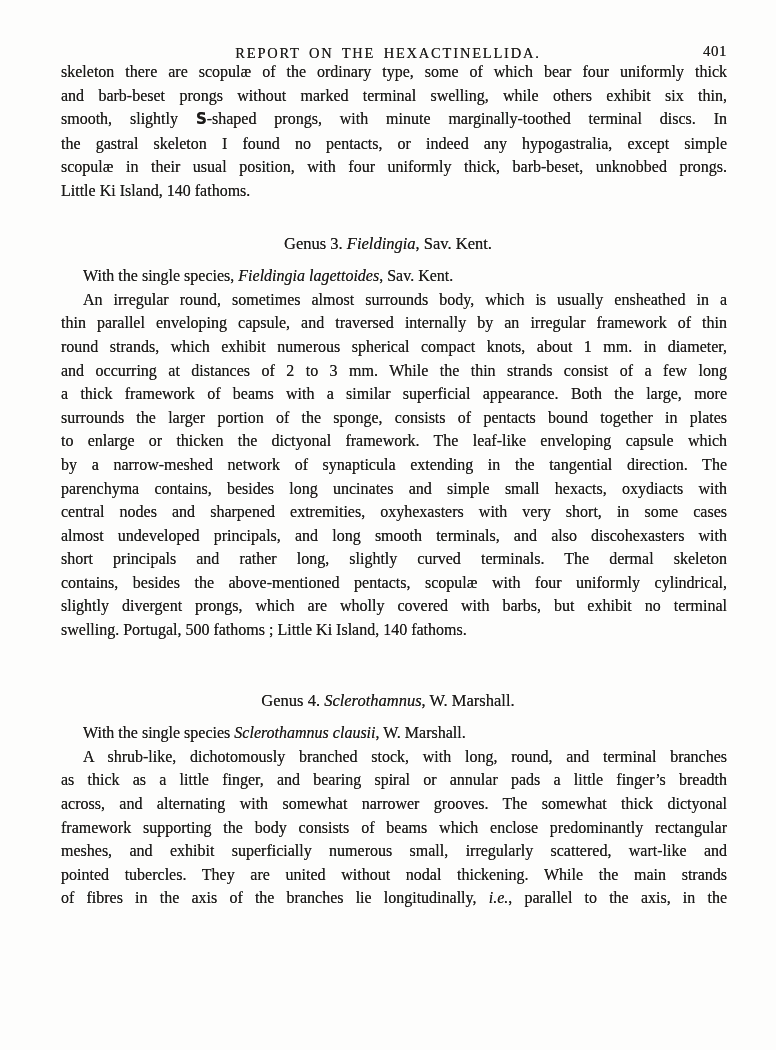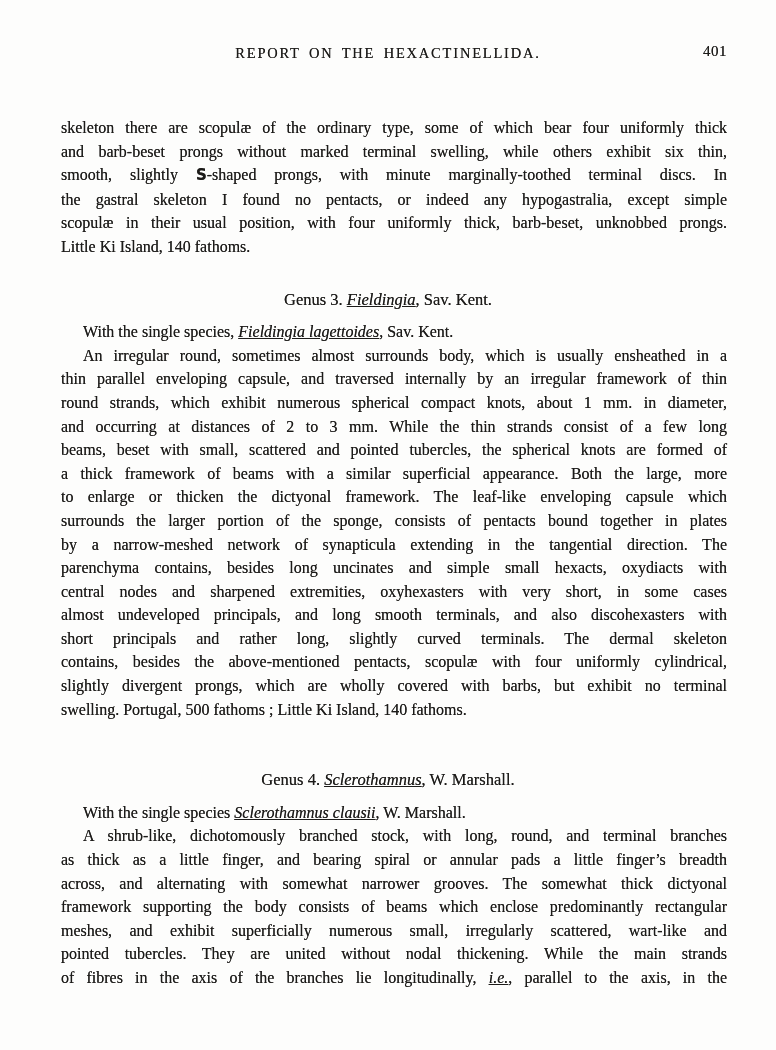--- a/index.html
+++ b/index.html
@@ -13,21 +13,21 @@
   .page {
     position: relative;
     width: 776px; height: 1050px;
     overflow: hidden;
     background: #fdfdfc;
     text-shadow: 0 0 0.45px rgba(20,18,16,0.75);
   }
   .running-header {
     position: relative;
     margin: 0 49px;
-    padding-top: 75px;
+    padding-top: 19px;
     height: 20px;
   }
   .running-title {
     position: absolute; left: 0; right: 0; top: 45px;
     text-align: center;
     font-size: 14.5px;
     letter-spacing: 1.8px;
     word-spacing: 3px;
   }
   .page-number {
@@ -48,21 +48,21 @@
   }
   .line.end { text-align-last: left; }
   .line.indent { text-indent: 22px; }
   .heading {
     line-height: 23.6px;
     text-align: center;
     font-size: 16.5px;
   }
   #heading-genus-3 { margin-top: 29px; margin-bottom: 9px; }
   #heading-genus-4 { margin-top: 47px; margin-bottom: 9px; }
-  .it { font-style: italic; text-decoration: underline; }
+  .it { font-style: italic; }
   .sans { font-family: "DejaVu Sans", sans-serif; font-weight: bold; font-size: 15px; }
 </style>
 </head>
 <body>
 
 <div class="page">
   <div class="running-header">
     <div class="running-title">REPORT ON THE HEXACTINELLIDA.</div>
     <div class="page-number">401</div>
   </div>
@@ -77,24 +77,23 @@
       </div>
       <div id="heading-genus-3" class="block heading"><span class="">Genus 3.  </span><span class="it ">Fieldingia</span><span class="">, Sav. Kent.</span></div>
       <div id="paragraph-fieldingia-species" class="block paragraph">
         <div class="line indent end"><span class="">With the single species, </span><span class="it ">Fieldingia lagettoides</span><span class="">, Sav. Kent.</span></div>
       </div>
       <div id="paragraph-fieldingia-description" class="block paragraph">
         <div class="line indent">An irregular round, sometimes almost surrounds body, which is usually ensheathed in a</div>
         <div class="line">thin parallel enveloping capsule, and traversed internally by an irregular framework of thin</div>
         <div class="line">round strands, which exhibit numerous spherical compact knots, about 1 mm. in diameter,</div>
         <div class="line">and occurring at distances of 2 to 3 mm.  While the thin strands consist of a few long</div>
-        <div class="line">beams, beset with small, scattered and pointed tubercles, the spherical knots are formed of</div>
         <div class="line">a thick framework of beams with a similar superficial appearance.  Both the large, more</div>
+        <div class="line">surrounds the larger portion of the sponge, consists of pentacts bound together in plates</div>
         <div class="line">to enlarge or thicken the dictyonal framework.  The leaf-like enveloping capsule which</div>
-        <div class="line">surrounds the larger portion of the sponge, consists of pentacts bound together in plates</div>
         <div class="line">by a narrow-meshed network of synapticula extending in the tangential direction.  The</div>
         <div class="line">parenchyma contains, besides long uncinates and simple small hexacts, oxydiacts with</div>
         <div class="line">central nodes and sharpened extremities, oxyhexasters with very short, in some cases</div>
         <div class="line">almost undeveloped principals, and long smooth terminals, and also discohexasters with</div>
         <div class="line">short principals and rather long, slightly curved terminals.  The dermal skeleton</div>
         <div class="line">contains, besides the above-mentioned pentacts, scopulæ with four uniformly cylindrical,</div>
         <div class="line">slightly divergent prongs, which are wholly covered with barbs, but exhibit no terminal</div>
         <div class="line end">swelling.  Portugal, 500 fathoms ; Little Ki Island, 140 fathoms.</div>
       </div>
       <div id="heading-genus-4" class="block heading"><span class="">Genus 4.  </span><span class="it ">Sclerothamnus</span><span class="">, W. Marshall.</span></div>

